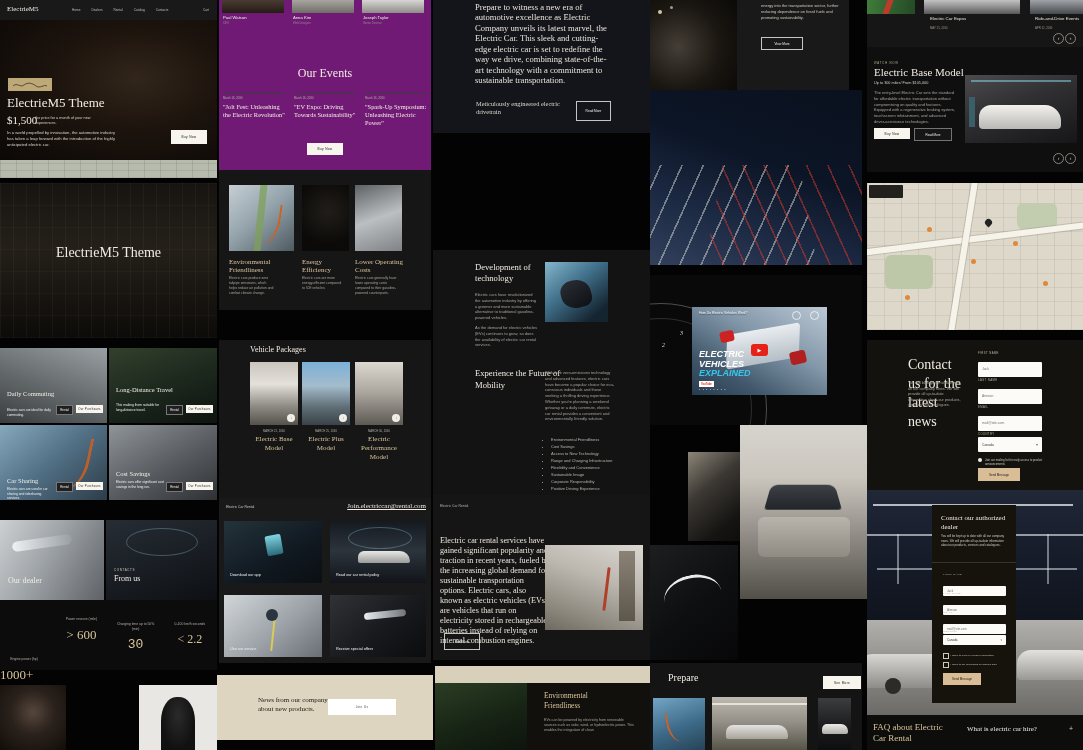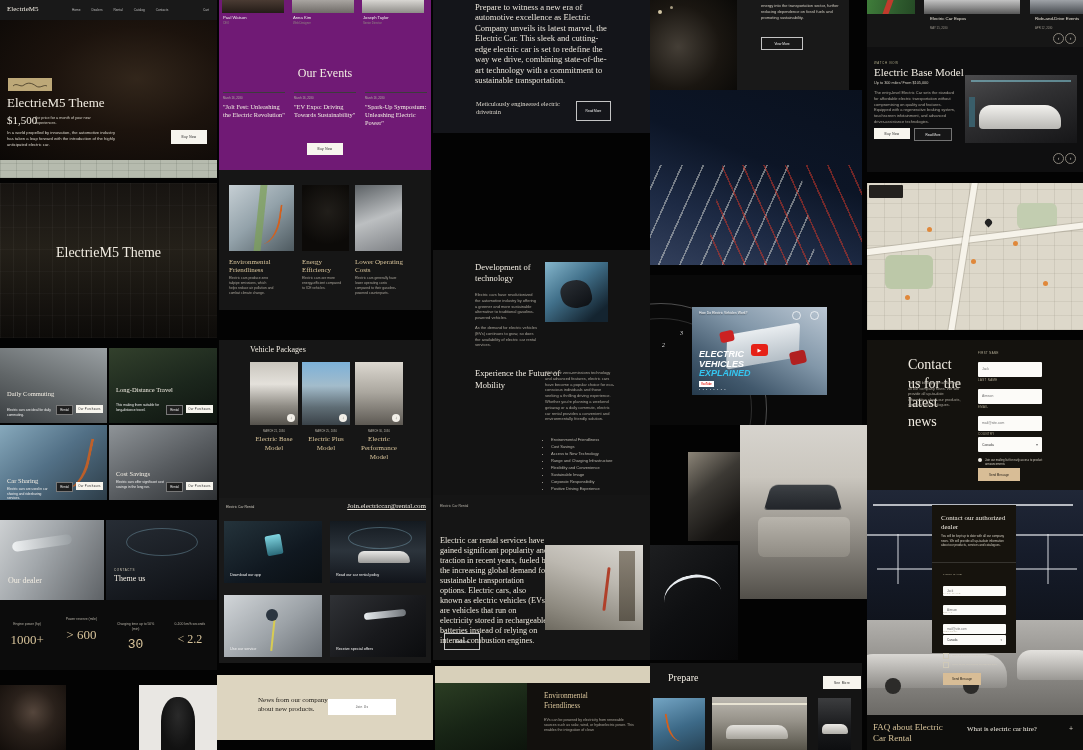--- a/index.html
+++ b/index.html
@@ -101,25 +101,25 @@
     </div>
   </div>
 
   <div class="ph" style="left:0;top:520px;width:104px;height:80px;background:linear-gradient(120deg,#cdd0d2 0%,#a3a8ac 40%,#5e6266 100%);">
     <div style="position:absolute;left:12px;top:18px;width:60px;height:10px;background:linear-gradient(90deg,#f5f7f8,#9aa0a4);border-radius:5px;transform:rotate(-8deg);opacity:.9;"></div>
     <div class="serif wt" style="position:absolute;left:8px;top:56px;font-size:8px;">Our dealer</div>
   </div>
   <div class="ph" style="left:106px;top:520px;width:111px;height:80px;background:linear-gradient(160deg,#272d35 0%,#191d23 55%,#0d0f13 100%);">
     <div style="position:absolute;left:20px;top:8px;width:70px;height:26px;border:1px solid rgba(140,190,210,.35);border-radius:50%;"></div>
     <div style="position:absolute;left:8px;top:48px;font-size:3px;letter-spacing:.6px;color:#cfc8b6;">CONTACTS</div>
-    <div class="serif wt" style="position:absolute;left:8px;top:54px;font-size:8px;">Theme us</div>
+    <div class="serif wt" style="position:absolute;left:8px;top:54px;font-size:8px;">From us</div>
   </div>
 
   <div class="p" style="left:0;top:600px;width:217px;height:70px;background:#0c0c0c;display:flex;">
-    <div style="flex:1;text-align:center;padding-top:22px;">
+    <div style="flex:1;padding-top:22px;margin-top:35px;">
       <div class="micro" style="font-size:3.4px;color:#b3aea3;width:34px;margin:0 auto;">Engine power (hp)</div>
       <div class="serif cream" style="font-size:13px;margin-top:5px;">1000+</div>
     </div>
     <div style="flex:1;text-align:center;padding-top:17px;">
       <div class="micro" style="font-size:3.4px;color:#b3aea3;width:34px;margin:0 auto;">Power reserve (mile)</div>
       <div class="serif cream" style="font-size:13px;margin-top:5px;">&gt; 600</div>
     </div>
     <div style="flex:1;text-align:center;padding-top:22px;">
       <div class="micro" style="font-size:3.4px;color:#b3aea3;width:38px;margin:0 auto;">Charging time up to 50% (min)</div>
       <div class="serif cream" style="font-size:13px;margin-top:5px;font-family:Liberation Mono, monospace;">30</div>
@@ -408,21 +408,21 @@
     <div style="position:absolute;left:10px;top:78px;width:200px;height:2px;background:rgba(235,238,242,.5);"></div>
     <div style="position:absolute;left:30px;top:44px;width:2px;height:50px;background:rgba(235,238,242,.45);"></div>
     <div style="position:absolute;left:180px;top:44px;width:2px;height:50px;background:rgba(235,238,242,.45);"></div>
   </div>
   <div class="ph" style="left:867px;top:620px;width:216px;height:95px;background:linear-gradient(180deg,#b2b0ac 0%,#94928e 42%,#6c6a66 100%);">
     <div style="position:absolute;left:-10px;top:34px;width:150px;height:34px;background:linear-gradient(#d9d7d3,#8e8c88);border-radius:16px 22px 4px 4px;"></div>
     <div style="position:absolute;left:150px;top:30px;width:80px;height:30px;background:linear-gradient(#e4e2de,#9a9894);border-radius:14px 18px 4px 4px;"></div>
     <div style="position:absolute;left:18px;top:58px;width:16px;height:16px;border-radius:50%;background:#2c2b29;"></div>
     <div style="position:absolute;left:96px;top:58px;width:16px;height:16px;border-radius:50%;background:#2c2b29;"></div>
   </div>
-  <div class="p" style="left:932px;top:505px;width:84px;height:148px;background:#16130d;">
+  <div class="p" style="left:932px;top:505px;width:84px;height:198px;background:#16130d;">
     <div class="serif wt" style="position:absolute;left:9px;top:9px;width:66px;font-size:7px;line-height:1.3;">Contact our authorized dealer</div>
     <div class="micro" style="position:absolute;left:9px;top:29px;width:66px;font-size:3px;color:#cfc9bc;">You will be kept up to date with all our company news. We will provide all up-to-date information about our products, services and catalogues.</div>
     <div style="position:absolute;left:0;top:57px;width:84px;height:1px;background:rgba(255,255,255,.14);"></div>
     <span class="flbl" style="position:absolute;left:11px;top:68px;font-size:2.5px;">FIRST NAME</span>
     <div class="p" style="left:11px;top:73px;width:63px;height:10px;"><input class="inp" style="font-size: 3px;" placeholder="Jack"></div>
     <span class="flbl" style="position:absolute;left:11px;top:87px;font-size:2.5px;">LAST NAME</span>
     <div class="p" style="left:11px;top:92px;width:63px;height:10px;"><input class="inp" style="font-size: 3px;" placeholder="Aimson"></div>
     <span class="flbl" style="position:absolute;left:11px;top:106px;font-size:2.5px;">EMAIL</span>
     <div class="p" style="left:11px;top:111px;width:63px;height:10px;"><input class="inp" style="font-size: 3px;" placeholder="mail@site.com"></div>
     <span class="flbl" style="position:absolute;left:11px;top:125px;font-size:2.5px;">COUNTRY</span>

